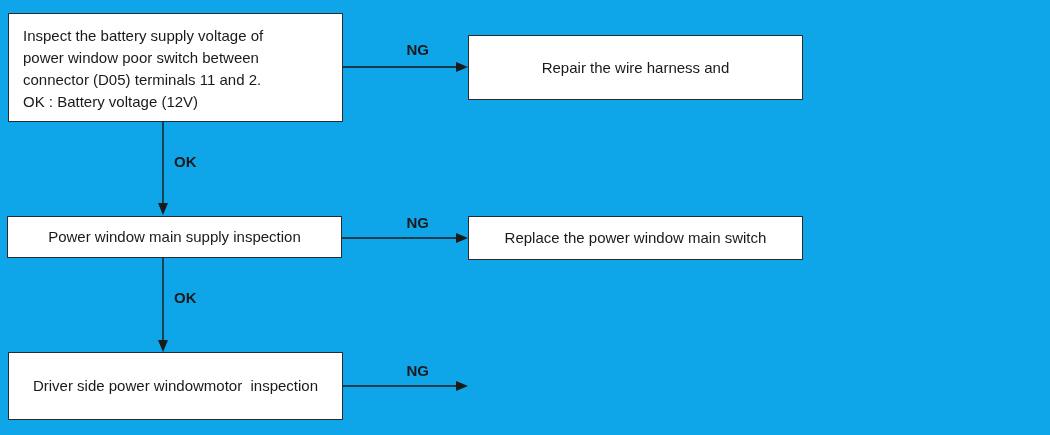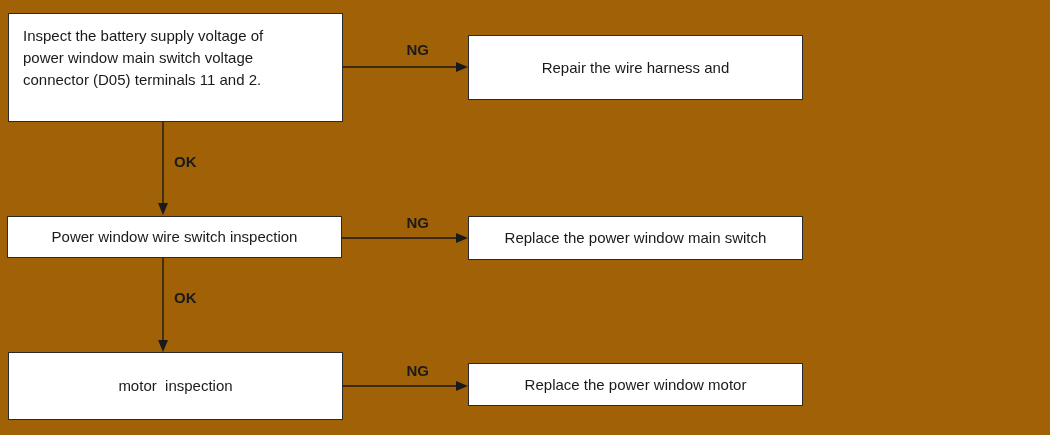--- a/index.html
+++ b/index.html
@@ -1,20 +1,20 @@
 <!DOCTYPE html>
 <html><head>
 <meta charset="utf-8">
 <style>
   html, body { margin: 0; padding: 0; background: #ffffff; }
   .canvas {
     position: relative;
     width: 1050px;
     height: 435px;
-    background: #a16207;
+    background: #0ea5e9;
     font-family: "Liberation Sans", sans-serif;
     color: #1a1a1a;
     overflow: hidden;
   }
   .fbox {
     position: absolute;
     box-sizing: border-box;
     border: 1.5px solid #2b2b2b;
     background: #ffffff;
     font-size: 15px;
@@ -57,43 +57,42 @@
     </defs>
     <line x1="343" y1="67" x2="456" y2="67" stroke="#1a1a1a" stroke-width="1.4" marker-end="url(#arrow)"></line>
     <line x1="163" y1="122" x2="163" y2="203" stroke="#1a1a1a" stroke-width="1.4" marker-end="url(#arrow)"></line>
     <line x1="342" y1="238" x2="456" y2="238" stroke="#1a1a1a" stroke-width="1.4" marker-end="url(#arrow)"></line>
     <line x1="163" y1="258" x2="163" y2="340" stroke="#1a1a1a" stroke-width="1.4" marker-end="url(#arrow)"></line>
     <line x1="343" y1="386" x2="456" y2="386" stroke="#1a1a1a" stroke-width="1.4" marker-end="url(#arrow)"></line>
   </svg>
 
   <div class="fbox leftalign" style="left:8px; top:13px; width:335px; height:109px;">
     <span class="ln">Inspect the battery supply voltage of</span>
-    <span class="ln">power window main switch voltage</span>
+    <span class="ln">power window poor switch between</span>
     <span class="ln">connector (D05) terminals 11 and 2.</span>
+    <span class="ln">OK : Battery voltage (12V)</span>
   </div>
 
   <div class="fbox centered" style="left:468px; top:35px; width:335px; height:65px;">
     <span class="ln">Repair the wire harness and</span>
   </div>
 
   <div class="fbox centered" style="left:7px; top:216px; width:335px; height:42px;">
-    <span class="ln">Power window wire switch inspection</span>
+    <span class="ln">Power window main supply inspection</span>
   </div>
 
   <div class="fbox centered" style="left:468px; top:216px; width:335px; height:44px;align-items:center;">
     <span class="ln">Replace the power window main switch</span>
   </div>
 
   <div class="fbox centered" style="left:8px; top:352px; width:335px; height:68px;">
+    <span class="ln">Driver side power window</span>
     <span class="ln pre">motor  inspection</span>
   </div>
 
-  <div class="fbox centered" style="left:468px; top:363px; width:335px; height:43px;">
-    <span class="ln">Replace the power window motor</span>
-  </div>
 
   <span class="lbl" style="left:379px; top:41px;">NG</span>
   <span class="lbl left-edge" style="left:174px; top:153px;">OK</span>
   <span class="lbl" style="left:379px; top:214px;">NG</span>
   <span class="lbl left-edge" style="left:174px; top:289px;">OK</span>
   <span class="lbl" style="left:379px; top:362px;">NG</span>
 
 </div>
 
 </body></html>

